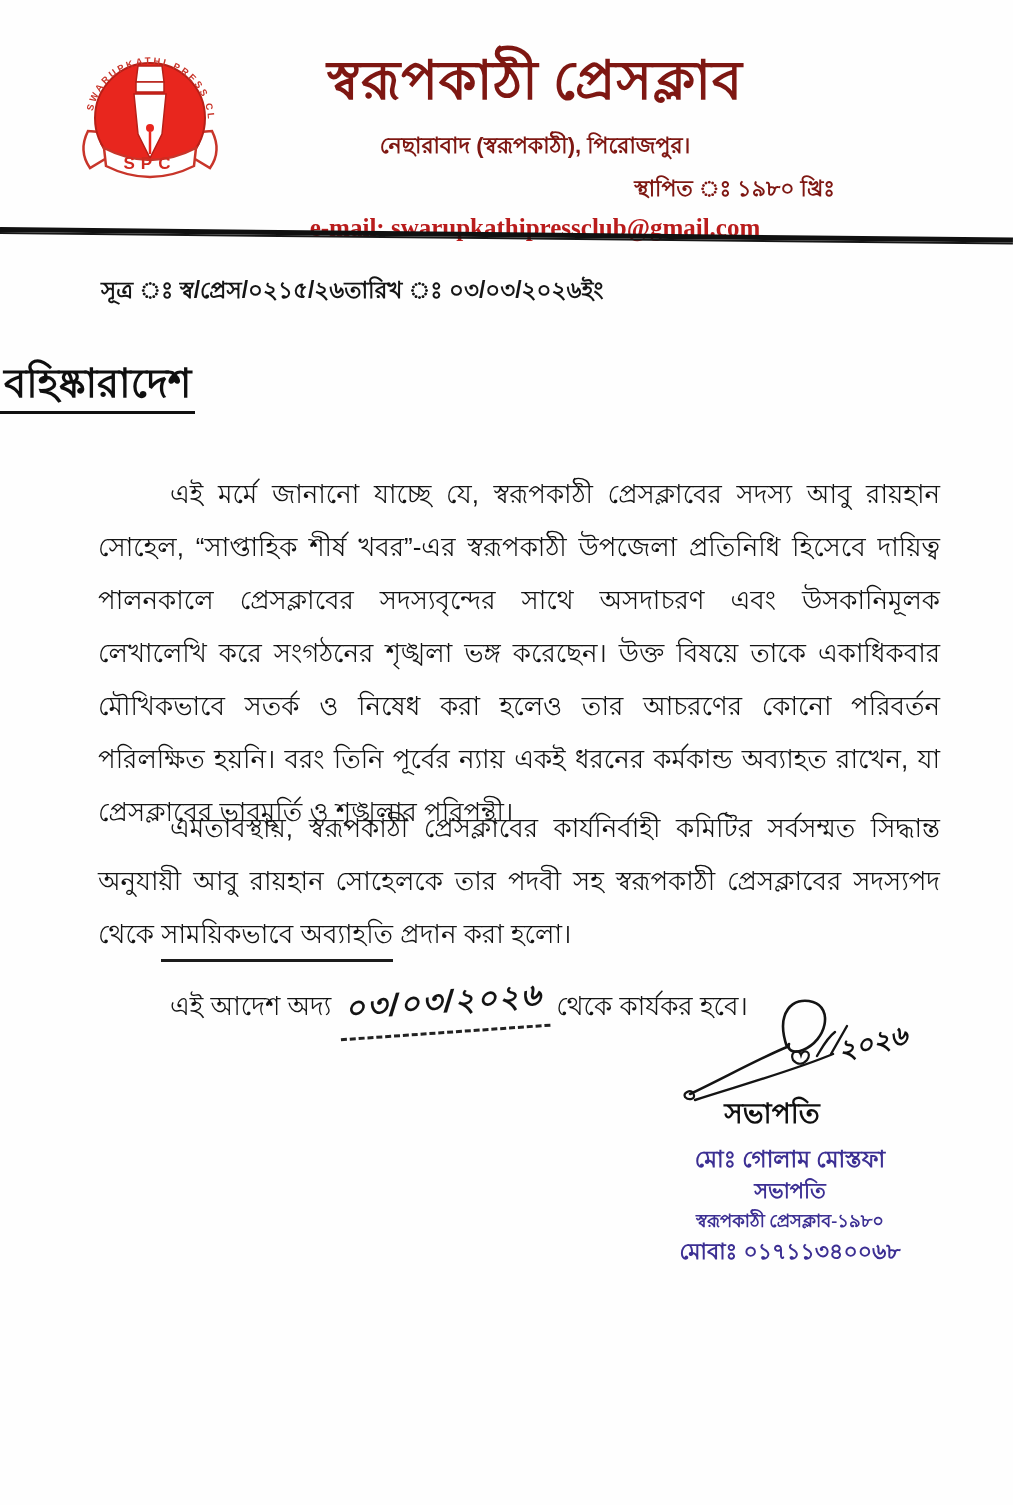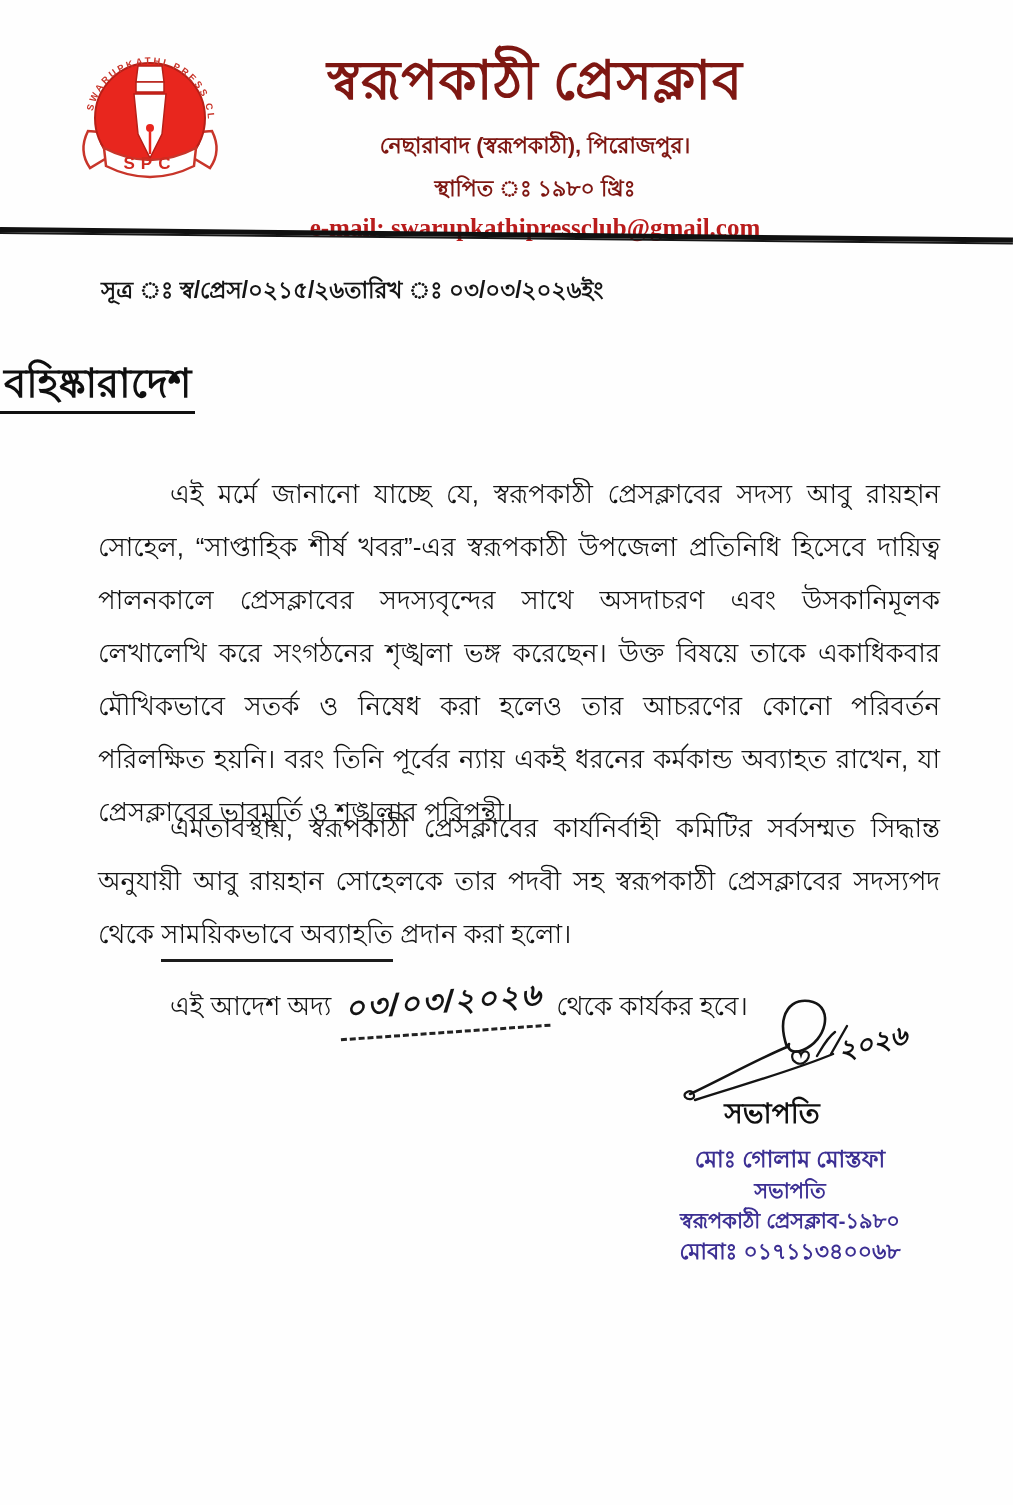--- a/index.html
+++ b/index.html
@@ -40,20 +40,21 @@
     margin-top: 12px;
     font-size: 22px;
     font-weight: 700;
     color: #7e1712;
   }
   .masthead-established {
     margin-top: 6px;
     font-size: 22px;
     font-weight: 700;
     color: #7e1712;
+    text-align: right;
   }
   .masthead-email {
     margin-top: 6px;
     font-size: 25px;
     font-weight: 700;
     color: #b91c1c;
     font-family: "Liberation Serif", "DejaVu Serif", serif;
   }
 
   .double-rule {
@@ -158,21 +159,21 @@
   .stamp {
     position: absolute;
     left: 640px; top: 1130px;
     width: 300px;
     text-align: center;
     color: #3c2f93;
     margin-top: 12px;
   }
   .stamp-name { font-size: 23px; font-weight: 700; line-height: 34px; }
   .stamp-title { font-size: 21px; font-weight: 600; line-height: 30px; }
-  .stamp-org { font-size: 21px; font-weight: 700; line-height: 30px; }
+  .stamp-org { font-size: 18px; font-weight: 700; line-height: 30px; font-family: Liberation Serif, serif; }
   .stamp-mobile { font-size: 22px; font-weight: 700; line-height: 32px; }
 </style>
 </head>
 <body>
 
 <div class="page">
 
   <div class="logo-wrap">
     <svg viewBox="0 0 160 160" width="160" height="160">
 

